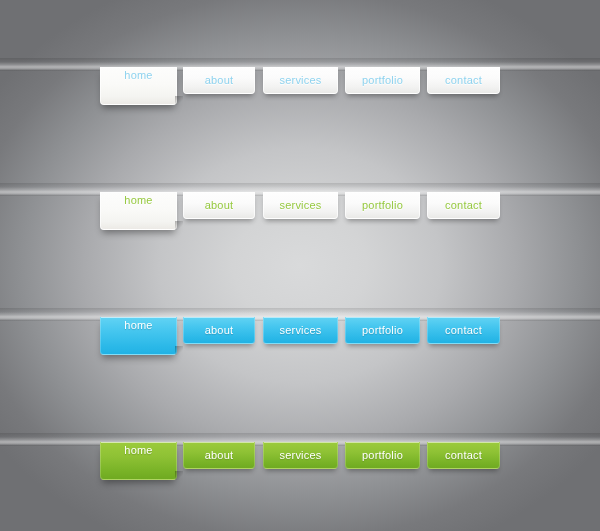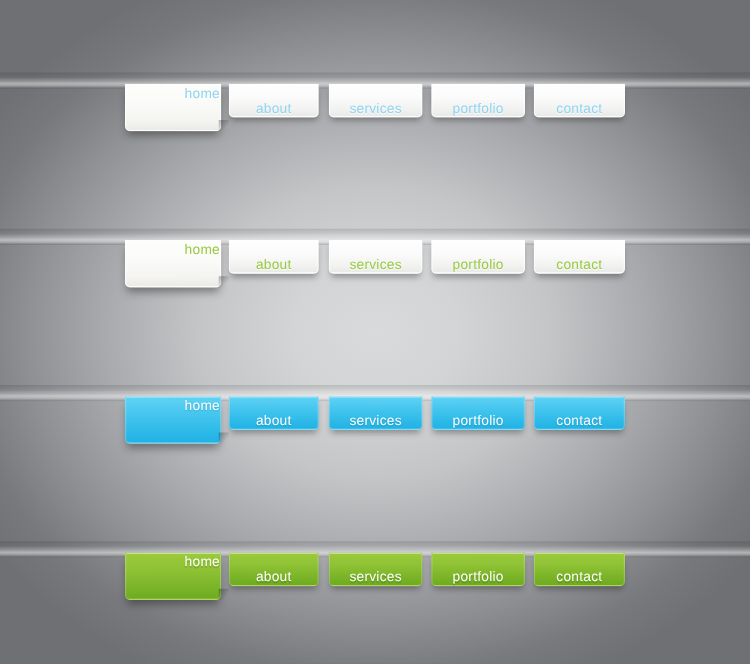--- a/index.html
+++ b/index.html
@@ -75,40 +75,39 @@
     height: 50px;
   }
 
   .tab {
     position: absolute;
     top: 0;
     height: 27px;
     border-radius: 0 0 4px 4px;
     box-sizing: border-box;
     display: flex;
-    align-items: flex-end;
+    align-items: center;
     justify-content: center;
     font-size: 11px;
     letter-spacing: 0.2px;
     line-height: 1;
     user-select: none;
     cursor: pointer;
     box-shadow:
       0 4px 5px -2px rgba(0,0,0,0.33),
       0 1px 0 rgba(255,255,255,0.55) inset;
   }
   
   .tab.active {
     height: 38px;
     align-items: center;
     padding-bottom: 21px;
     box-shadow:
       0 5px 7px -2px rgba(0,0,0,0.38),
       0 1px 0 rgba(255,255,255,0.6) inset;
-    justify-content: flex-end;
   }
   
   .tab.active::after {
     content: "";
     position: absolute;
     right: -7px;
     bottom: -1px;
     width: 8px;
     height: 9px;
     background: linear-gradient(135deg,

